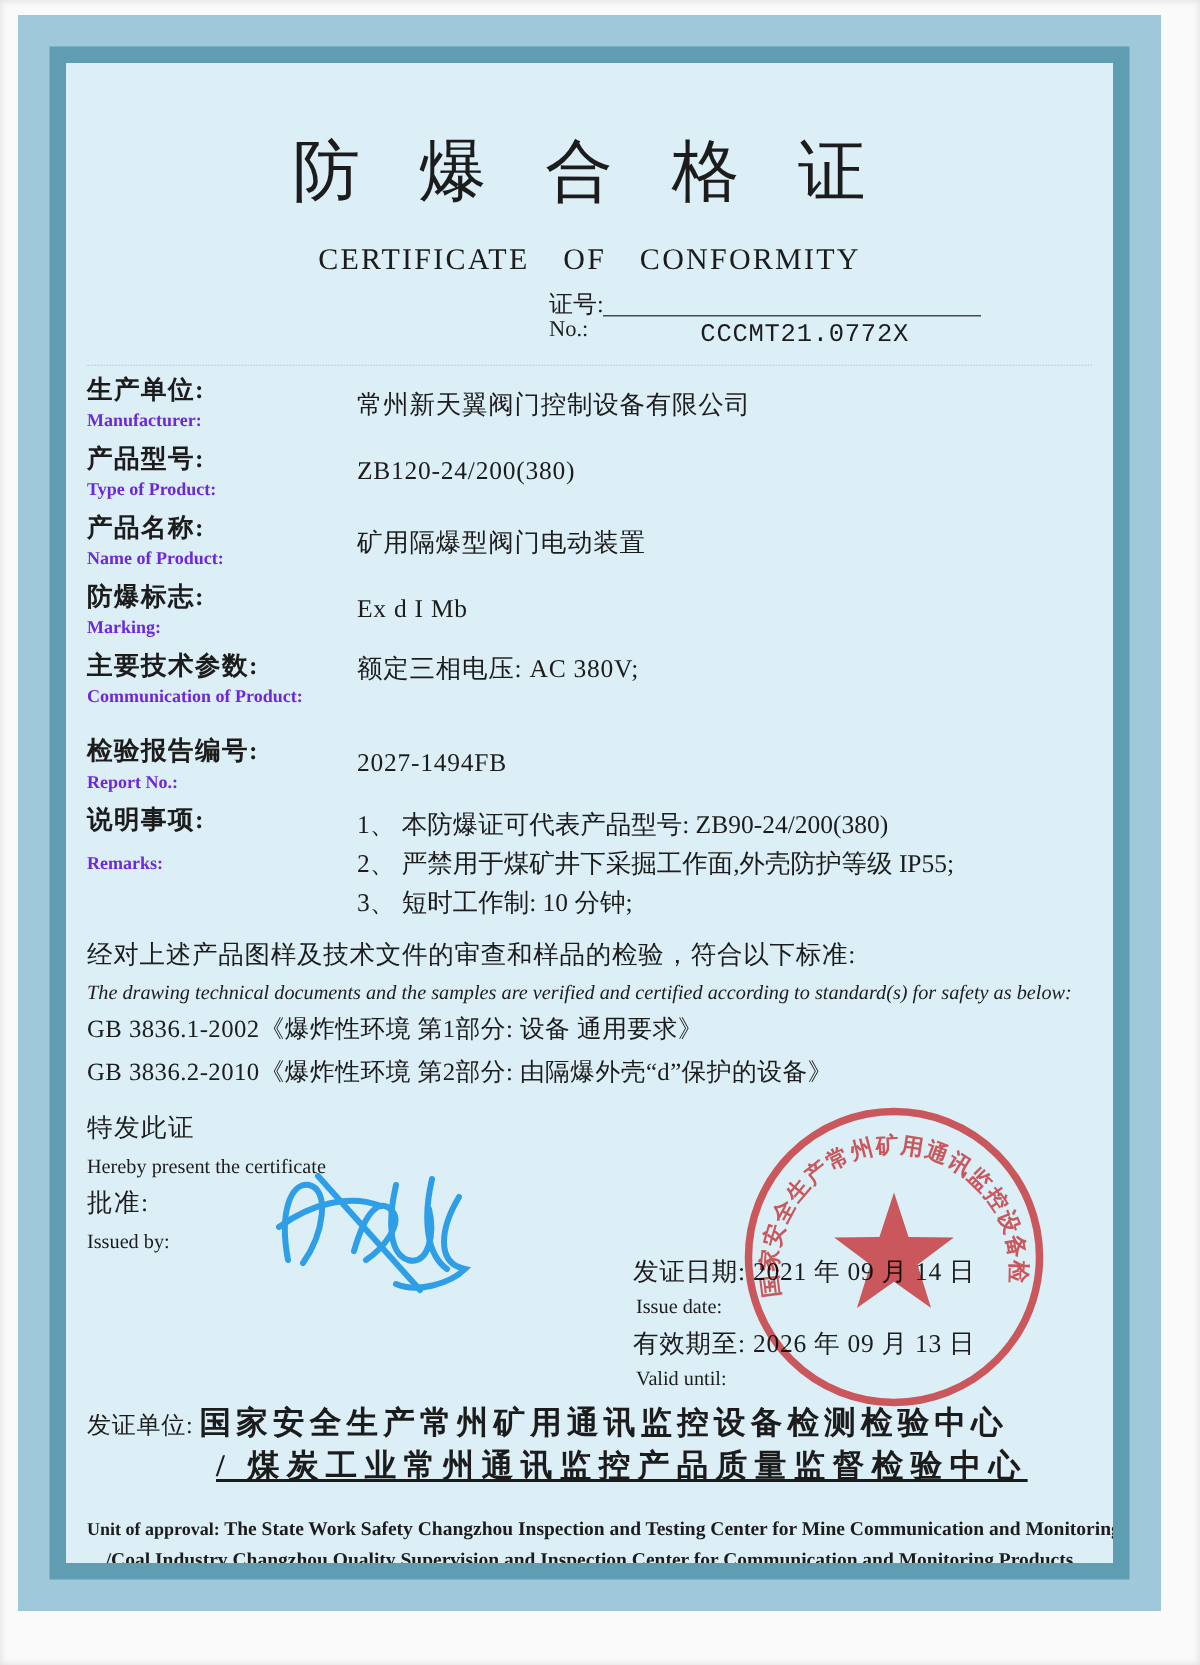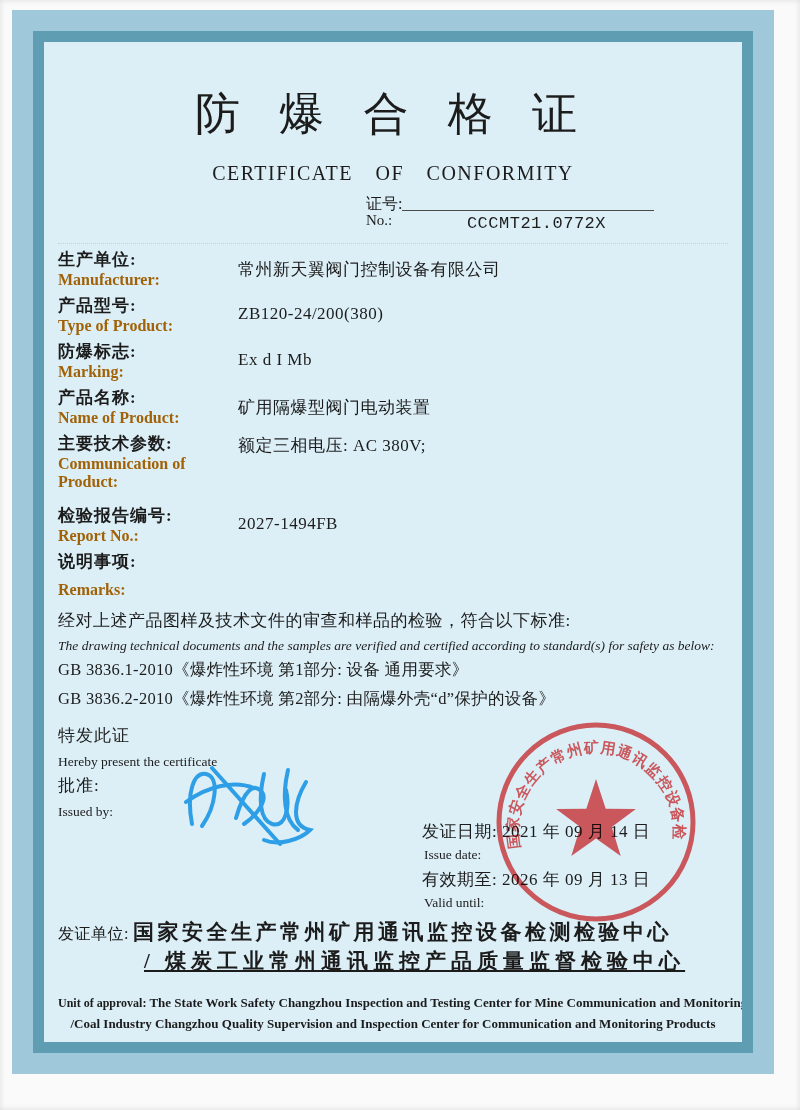--- a/index.html
+++ b/index.html
@@ -28,21 +28,21 @@
   .certno-labels { font-size:16px; line-height:17px; text-align:left; }
   .certno-labels .en { font-size:15px; }
   .certno-value { border-top:1px solid #4a4a4a; width:252px; margin-top:15px; padding:3px 0 0 16px;
                   font-size:17px; font-family:"Liberation Mono","DejaVu Sans Mono",monospace; letter-spacing:.5px; }
 
   
   .fields { margin-top:4px; border-top:1px dotted #b9d4e2; padding-top:5px; }
   .field-row { display:flex; margin-bottom:3px; min-height:43px; }
   .field-label { width:180px; flex:none;font-weight:bold; }
   .lcn { font-size:17px; line-height:22px; letter-spacing:1px; }
-  .len { font-size:16px; line-height:18px; color:#a16207; }
+  .len { font-size:12px; line-height:18px; color:#6d28d9; }
   .field-value { font-size:17px; padding-top:9px; letter-spacing:.5px; }
   .field-value.top { padding-top:1px; }
   .remarks-lines { font-size:17px; line-height:26px; padding-top:1px; }
 
   
   .statement { margin-top:10px; }
   .stmt-cn { font-size:17px; letter-spacing:.5px; }
   .stmt-en { font-size:13.5px; margin-top:6px;font-style:italic; }
   .standard { font-size:16.5px; line-height:26px; margin-top:3px; letter-spacing:.3px; }
 
@@ -105,62 +105,67 @@
     <div class="field-row">
       <div class="field-label">
         <div class="lcn">产品型号:</div>
         <div class="len">Type of Product:</div>
       </div>
       <div class="field-value">ZB120-24/200(380)</div>
     </div>
 
     <div class="field-row">
       <div class="field-label">
+        <div class="lcn">产品名称:</div>
+        <div class="len">Name of Product:</div>
+      </div>
+      <div class="field-value">矿用隔爆型阀门电动装置</div>
+    </div>
+
+    <div class="field-row">
+      <div class="field-label">
         <div class="lcn">防爆标志:</div>
         <div class="len">Marking:</div>
       </div>
       <div class="field-value">Ex d I Mb</div>
     </div>
 
     <div class="field-row">
       <div class="field-label">
-        <div class="lcn">产品名称:</div>
-        <div class="len">Name of Product:</div>
-      </div>
-      <div class="field-value">矿用隔爆型阀门电动装置</div>
-    </div>
-
-    <div class="field-row">
-      <div class="field-label">
         <div class="lcn">主要技术参数:</div>
         <div class="len">Communication of Product:</div>
       </div>
       <div class="field-value top">额定三相电压: AC 380V;</div>
     </div>
 
     <div class="field-row" style="margin-top:14px;">
       <div class="field-label">
         <div class="lcn">检验报告编号:</div>
         <div class="len">Report No.:</div>
       </div>
       <div class="field-value">2027-1494FB</div>
     </div>
 
     <div class="field-row">
       <div class="field-label">
         <div class="lcn">说明事项:</div>
         <div class="len" style="margin-top:8px;">Remarks:</div>
+      </div>
+      <div class="remarks-lines">
+        <div>1、 本防爆证可代表产品型号: ZB90-24/200(380)</div>
+        <div>2、 严禁用于煤矿井下采掘工作面,外壳防护等级 IP55;</div>
+        <div>3、 短时工作制: 10 分钟;</div>
       </div>
     </div>
   </div>
 
   <div class="statement">
     <div class="stmt-cn">经对上述产品图样及技术文件的审查和样品的检验，符合以下标准:</div>
     <div class="stmt-en">The drawing technical documents and the samples are verified and certified according to standard(s) for safety as below:</div>
-    <div class="standard">GB 3836.1-2010《爆炸性环境 第1部分: 设备 通用要求》</div>
+    <div class="standard">GB 3836.1-2002《爆炸性环境 第1部分: 设备 通用要求》</div>
     <div class="standard">GB 3836.2-2010《爆炸性环境 第2部分: 由隔爆外壳“d”保护的设备》</div>
   </div>
 
   <div class="issue">
     <div class="present-cn">特发此证</div>
     <div class="present-en">Hereby present the certificate</div>
     <div class="approve-cn">批准:</div>
     <div class="approve-en">Issued by:</div>
 
     <svg class="signature" width="160" height="105" viewBox="0 0 160 105">

